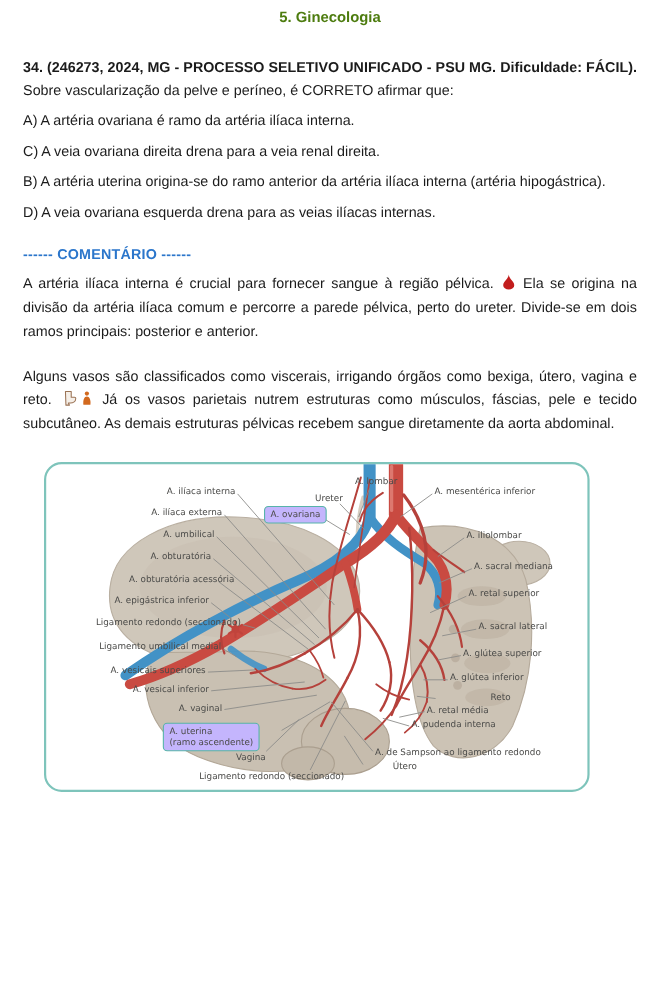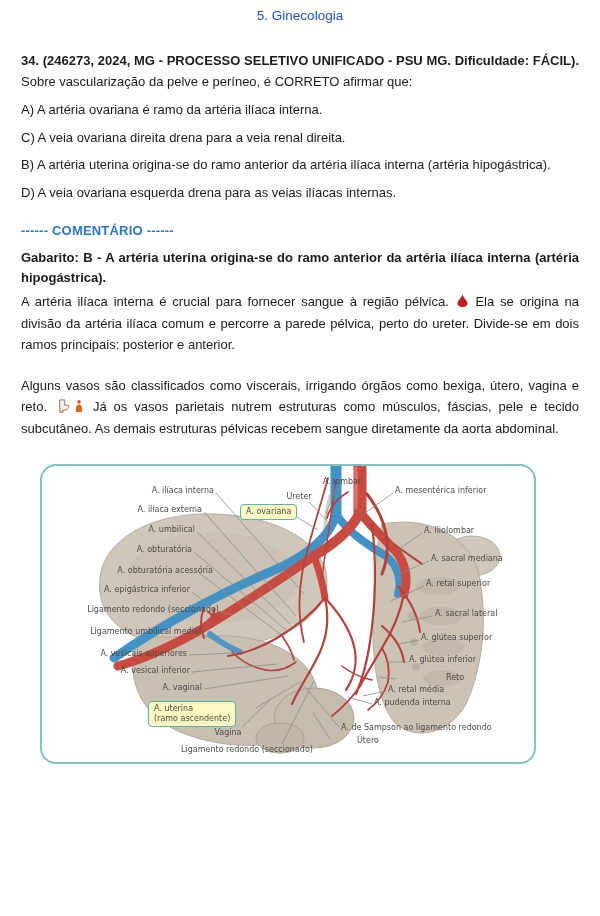--- a/index.html
+++ b/index.html
@@ -3,21 +3,21 @@
 <meta charset="utf-8">
 <style>
   html,body{margin:0;padding:0;}
   body{
     width:600px;height:916px;background:#ffffff;
     font-family:"Liberation Sans","DejaVu Sans",sans-serif;
     color:#1b1b1b;position:relative;overflow:hidden;
   }
   .page{padding:8px 21px 0 21px;}
   h1.title{
-    font-size:13.5px;text-align:center;margin:0 0 28px 0;font-weight:normal;color:#1d4ed8;
+    font-size:13.5px;text-align:center;margin:0 0 28px 0;font-weight:bold;color:#4d7c0f;
   }
   p{margin:0;font-size:13px;line-height:20.5px;}
   .question{text-align:justify;margin-bottom:8px;}
   .bold{font-weight:bold;}
   .option{margin:0 0 7px 0;}
   .comment-header{
     color:#2b76cb;font-weight:bold;margin:18px 0 6px 0;letter-spacing:.2px;
   }
   .gabarito{font-weight:bold;text-align:justify;margin-bottom:3px;}
   .para{text-align:justify;margin-top:3px;}
@@ -28,41 +28,40 @@
     margin:24px 0 0 19px;width:492px;height:296px;position:relative;
     border:2px solid #7ec4bb;border-radius:16px;background:#fff;box-sizing:content-box;
   }
   figure.frame svg.illu{position:absolute;left:0;top:0;}
   #diagram-labels{position:absolute;left:0;top:0;width:100%;height:100%;}
   .dia-label{
     position:absolute;font-size:8px;line-height:10px;color:#4b4b49;
     white-space:pre-line;font-family:"DejaVu Sans",sans-serif;
   }
   .dia-label.boxed{
-    border:1.5px solid #57b4a9;border-radius:4px;background:#fef9c3;
+    border:1.5px solid #57b4a9;border-radius:4px;background:#c4b5fd;
     padding:2px 5px;white-space:pre-line;
   }
 </style>
 </head>
 <body>
 
 <div class="page">
 
   <h1 class="title">5. Ginecologia</h1>
 
   <p class="question"><span class="bold">34. (246273, 2024, MG - PROCESSO SELETIVO UNIFICADO - PSU MG. Dificuldade: FÁCIL).</span><span> Sobre vascularização da pelve e períneo, é CORRETO afirmar que:</span></p>
 
   <p class="option">A) A artéria ovariana é ramo da artéria ilíaca interna.</p>
   <p class="option">C) A veia ovariana direita drena para a veia renal direita.</p>
   <p class="option">B) A artéria uterina origina-se do ramo anterior da artéria ilíaca interna (artéria hipogástrica).</p>
   <p class="option">D) A veia ovariana esquerda drena para as veias ilíacas internas.</p>
 
   <p class="comment-header">------  COMENTÁRIO  ------</p>
 
-  <p class="gabarito">Gabarito: B - A artéria uterina origina-se do ramo anterior da artéria ilíaca interna (artéria hipogástrica).</p>
 
   <p class="para"><span>A artéria ilíaca interna é crucial para fornecer sangue à região pélvica.</span>
     <span class="inline-icon"><svg width="11" height="15" viewBox="0 0 12 15">
           <path d="M6 0 C6 4 0.5 7 0.5 10.5 A5.5 4.3 0 0 0 11.5 10.5 C11.5 7 6 4 6 0 Z" fill="#c21d1d"></path>
         </svg></span>
     <span>Ela se origina na divisão da artéria ilíaca comum e percorre a parede pélvica, perto do ureter. Divide-se em dois ramos principais: posterior e anterior.</span></p>
 
   <p class="para2"><span>Alguns vasos são classificados como viscerais, irrigando órgãos como bexiga, útero, vagina e reto.</span>
     <span class="inline-icon"><svg width="14" height="14" viewBox="0 0 16 16">
           <path d="M4 1 h6 v6 h3.5 a1.2 1.2 0 0 1 1.2 1.2 c0 3-2.6 4.8-5.7 4.8 H7 l1.2 2.2 H4.5 Z" fill="#f5efe8" stroke="#9b7355" stroke-width="1.1" stroke-linejoin="round"></path>

